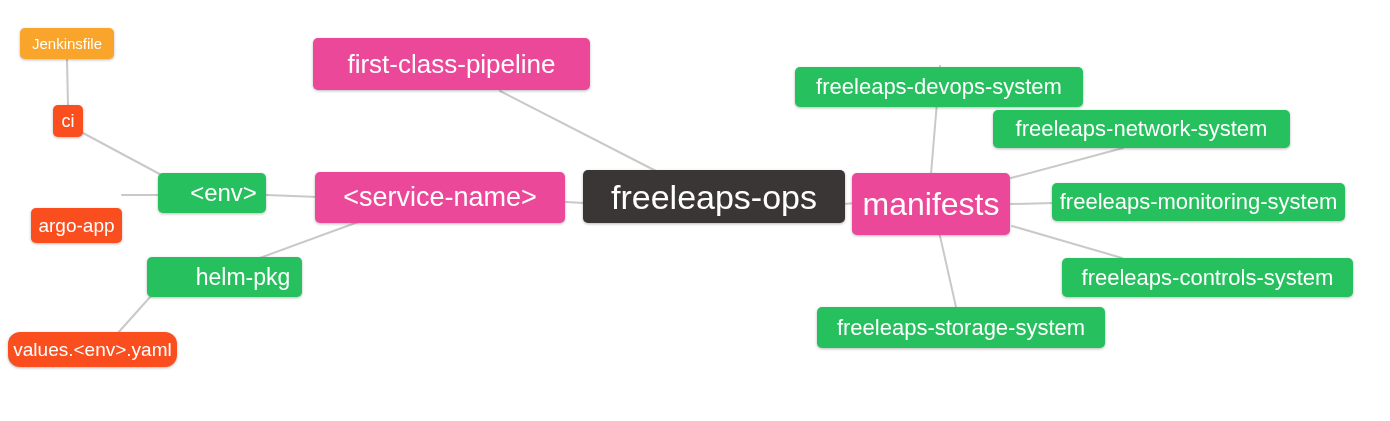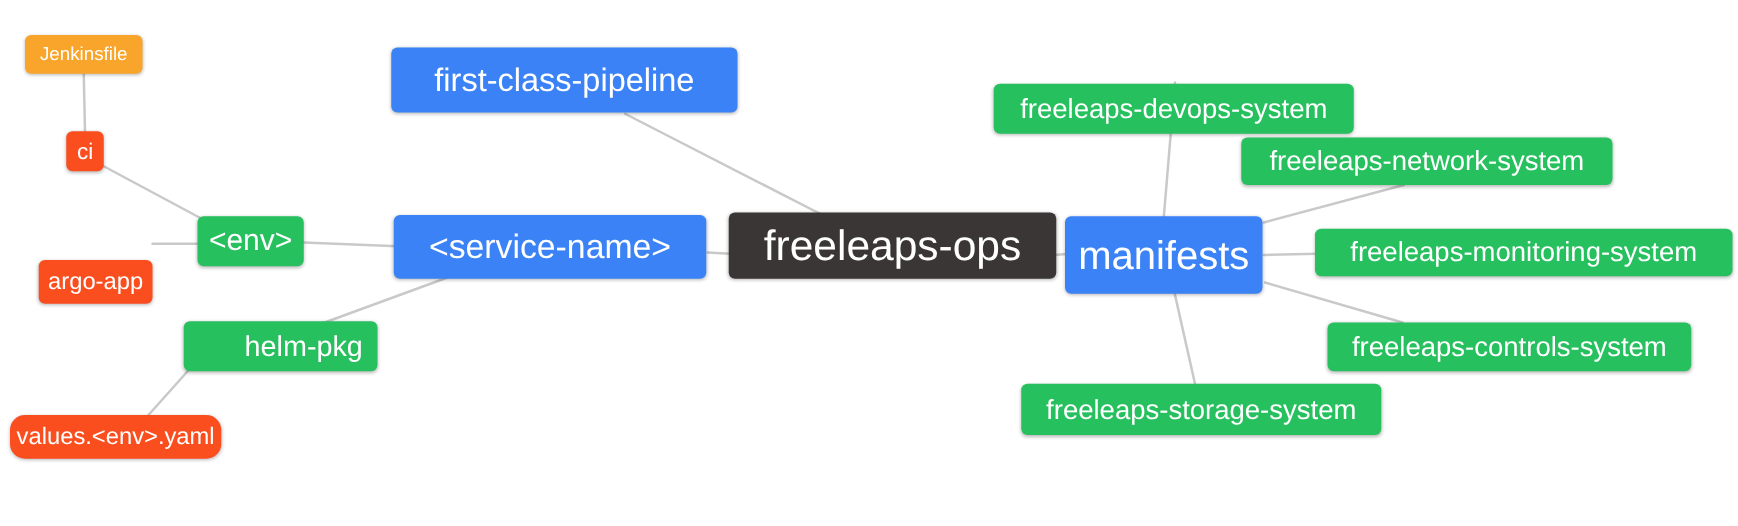--- a/index.html
+++ b/index.html
@@ -35,39 +35,39 @@
     justify-content: center;
     color: #ffffff;
     border-radius: 5px;
     white-space: nowrap;
     box-shadow: 0 1px 3px rgba(0,0,0,0.28);
     cursor: default;
     line-height: 1;
   }
   
   .lv-root  { background: #3b3636; }
-  .lv-blue  { background: #3b82f6; }
+  .lv-blue  { background: #ec4899; }
   .lv-green { background: #26c05e; }
   .lv-red   { background: #fa4e1f; }
   .lv-amber { background: #f9a42a; }
 
   
   .n-pipeline   { left: 313px;  top: 38px;  width: 277px; height: 52px; font-size: 26px; }
   .n-service    { left: 315px;  top: 172px; width: 250px; height: 51px; font-size: 27px; }
   .n-root       { left: 583px;  top: 170px; width: 262px; height: 53px; font-size: 34px; }
   .n-manifests  { left: 852px;  top: 173px; width: 158px; height: 62px; font-size: 32px; }
-  .n-env        { left: 158px;  top: 173px; width: 85px;  height: 40px; font-size: 24px; }
+  .n-env        { left: 158px;  top: 173px; width: 85px;  height: 40px; font-size: 24px; padding-left: 23px; }
   .n-helm       { left: 147px;  top: 257px; width: 118px; height: 40px; font-size: 23px; padding-left: 37px; }
   .n-ci         { left: 53px;   top: 105px; width: 30px;  height: 32px; font-size: 18px; }
   .n-argo       { left: 31px;   top: 177px; width: 91px;  height: 35px; font-size: 19px; margin-top: 31px; }
   .n-values     { left: 8px;    top: 332px; width: 169px; height: 35px; font-size: 19px; border-radius: 12px; }
   .n-jenkins    { left: 20px;   top: 28px;  width: 94px;  height: 31px; font-size: 15px; }
   .n-devops     { left: 795px;  top: 27px;  width: 288px; height: 40px; font-size: 22px; margin-top: 40px; }
   .n-network    { left: 993px; top: 110px; width: 297px; height: 38px; font-size: 22px; }
-  .n-monitoring { left: 1052px; top: 183px; width: 334px; height: 38px; font-size: 22px; }
+  .n-monitoring { left: 1052px; top: 183px; width: 293px; height: 38px; font-size: 22px; }
   .n-controls   { left: 1062px; top: 258px; width: 291px; height: 39px; font-size: 22px; }
   .n-storage    { left: 817px;  top: 307px; width: 288px; height: 41px; font-size: 22px; }
 </style>
 </head>
 <body>
 
 <div class="canvas">
 
   <svg class="edges" viewBox="0 0 1390 421" xmlns="http://www.w3.org/2000/svg">
     <line x1="67" y1="59" x2="68" y2="106"></line>

